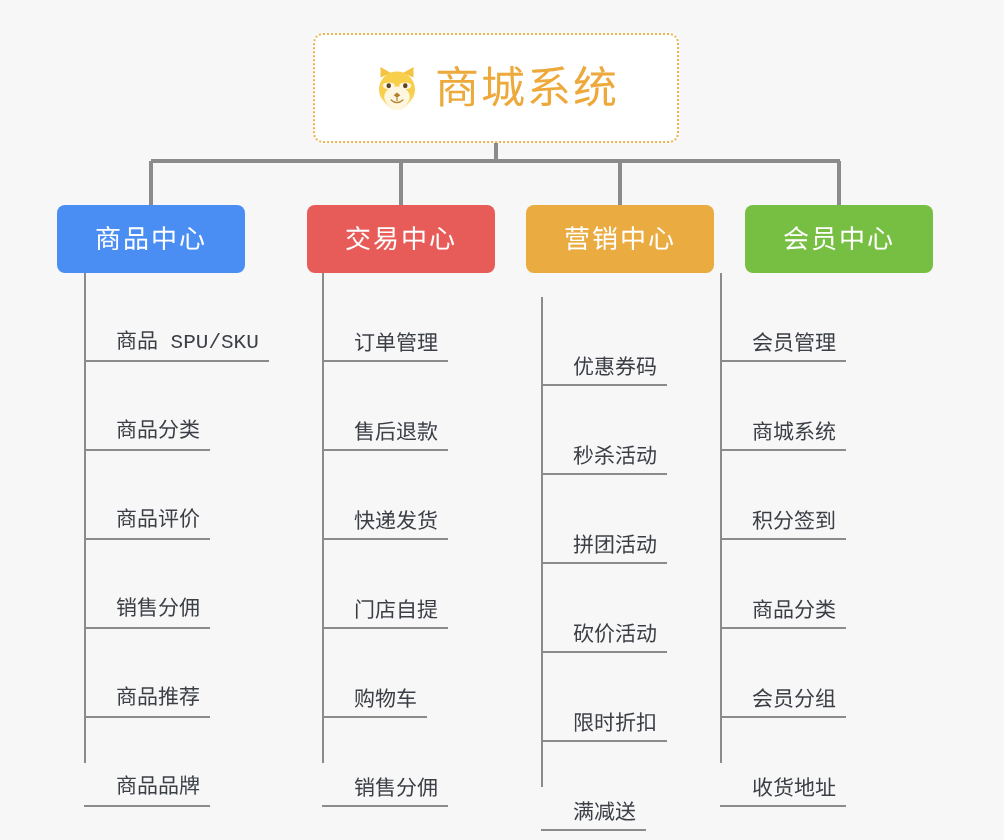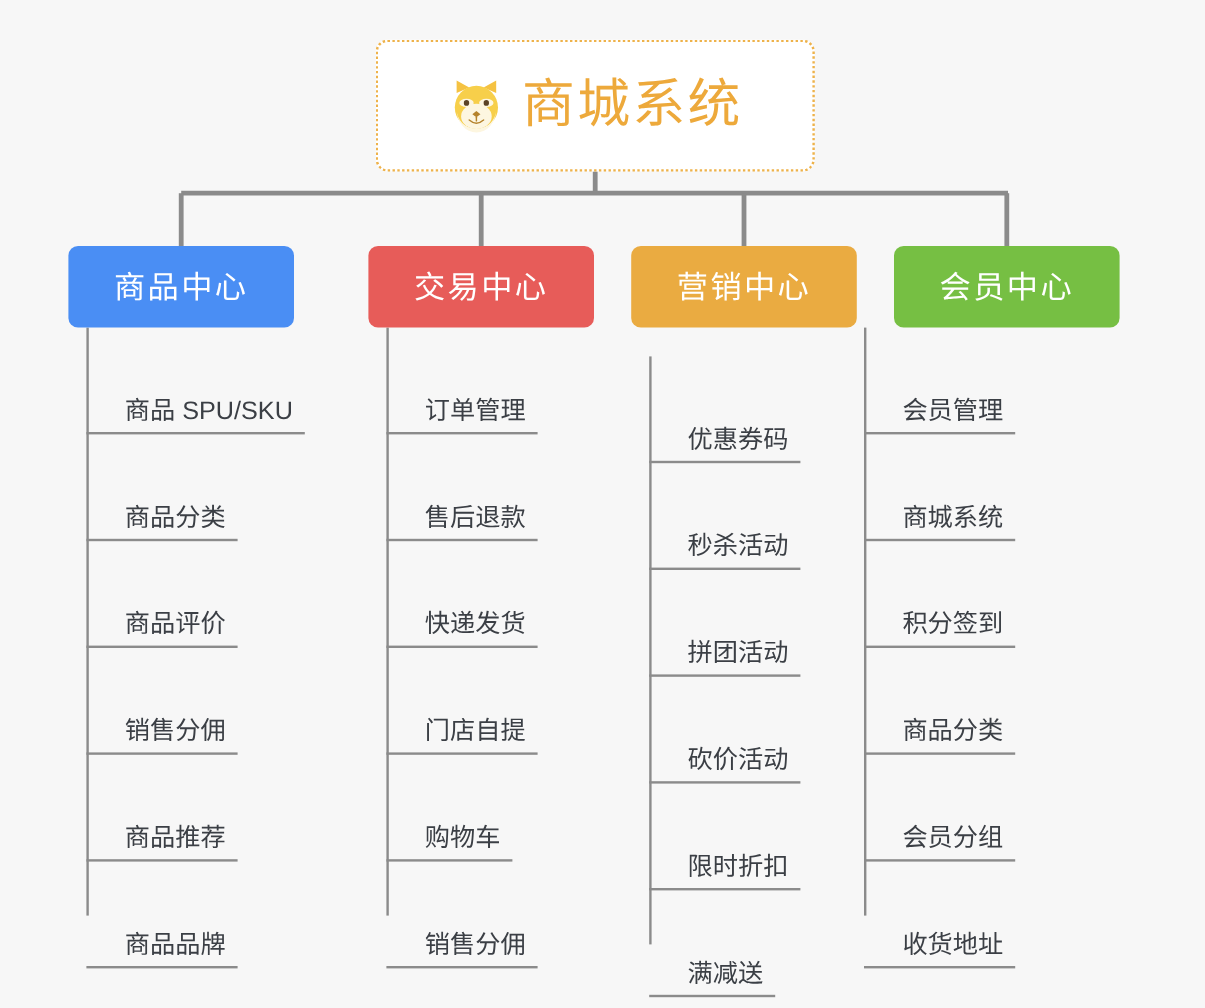--- a/index.html
+++ b/index.html
@@ -93,21 +93,21 @@
   .cat-3 { left: 745px; background: #76bf43; }
 
   
   .leaf-col {
     position: absolute;
     top: 273px;
     width: 230px;
     z-index: 4;
   }
 
-  .col-0 { left: 72px; }
+  .col-0 { left: 84px; font-family: Liberation Mono, monospace; }
   .col-1 { left: 322px; }
   .col-2 { left: 541px; margin-top: 24px; }
   .col-3 { left: 720px; }
 
   
   .leaf-col::before {
     content: "";
     position: absolute;
     left: 0;
     top: 0;

